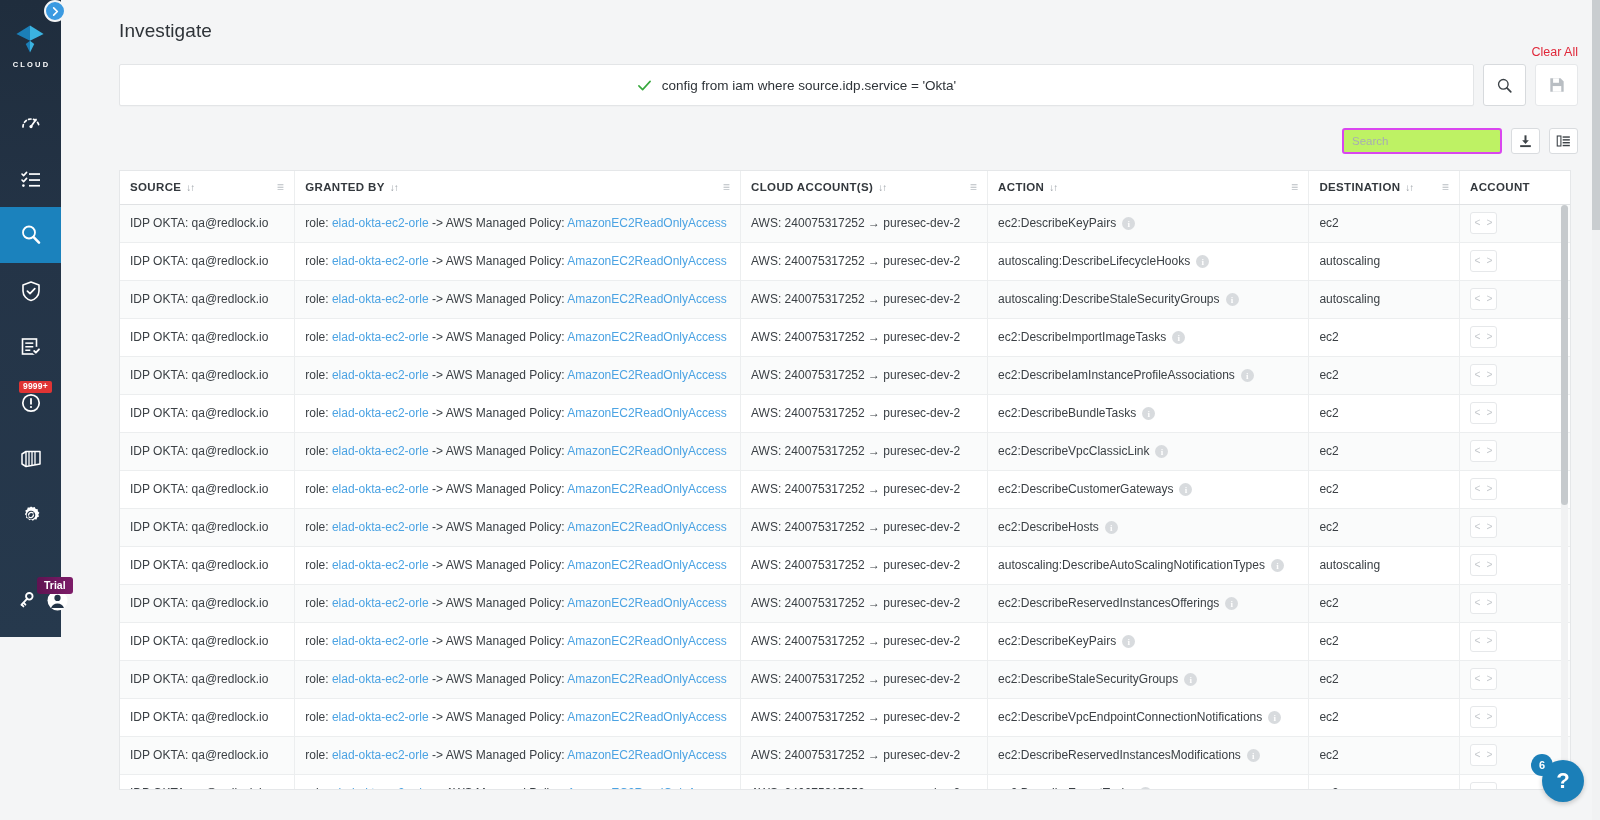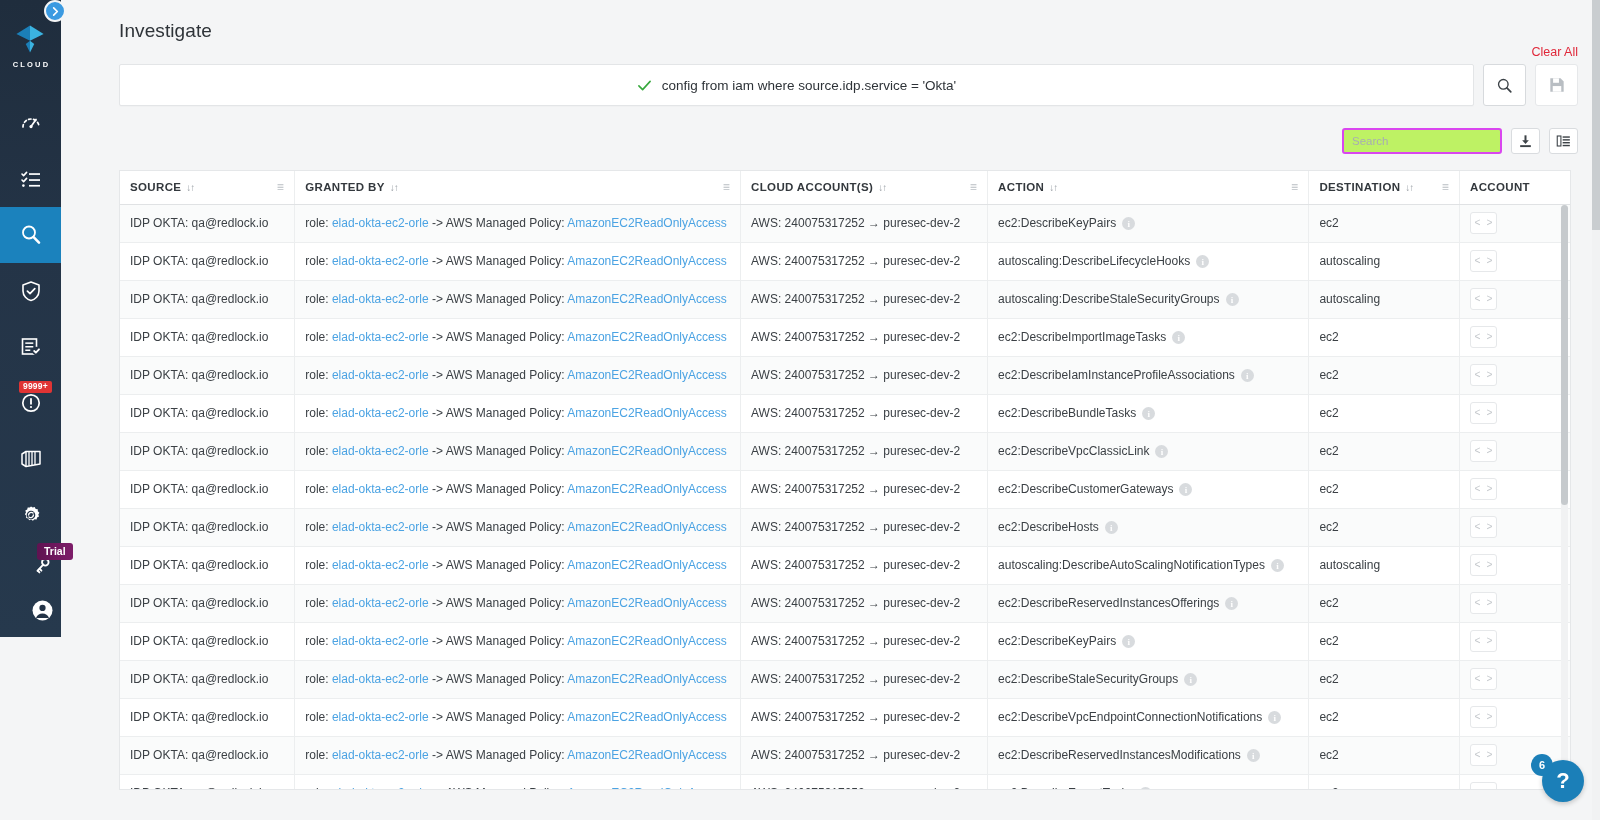--- a/index.html
+++ b/index.html
@@ -34,22 +34,22 @@
   }
   .nav-item.active { background: #1b82bd; }
   .nav-item svg { display: block; }
   .badge-alerts {
     position: absolute; top: 6px; left: 19px;
     background: #e03434; color: #fff; font-size: 8.5px; font-weight: 700;
     border-radius: 2px; padding: 1px 4px 2px 4px; letter-spacing: 0.2px;
     line-height: 1.1; white-space: nowrap;
   }
   .sidebar-bottom {
-    margin-top: auto; width: 100%; display: flex; flex-direction: column;
-    align-items: center; padding-bottom: 24px; margin-left: 24px;
+    margin-top: auto; width: 100%; display: flex; flex-direction: row;
+    align-items: center; padding-bottom: 14px; margin-left: 24px;
   }
   .trial-row { position: relative; width: 61px; height: 46px; display:flex; align-items:center; justify-content:center; }
   .trial-badge {
     position: absolute; top: 0px; left: 25px;
     background: linear-gradient(90deg, #5f1351 0%, #7d1c69 100%);
     color: #fff; font-size: 10.5px; font-weight: 600;
     border-radius: 3px; padding: 2px 7px 3px 7px; white-space: nowrap;
   }
   .avatar-row { width: 61px; height: 42px; display:flex; align-items:center; justify-content:center; }
 

